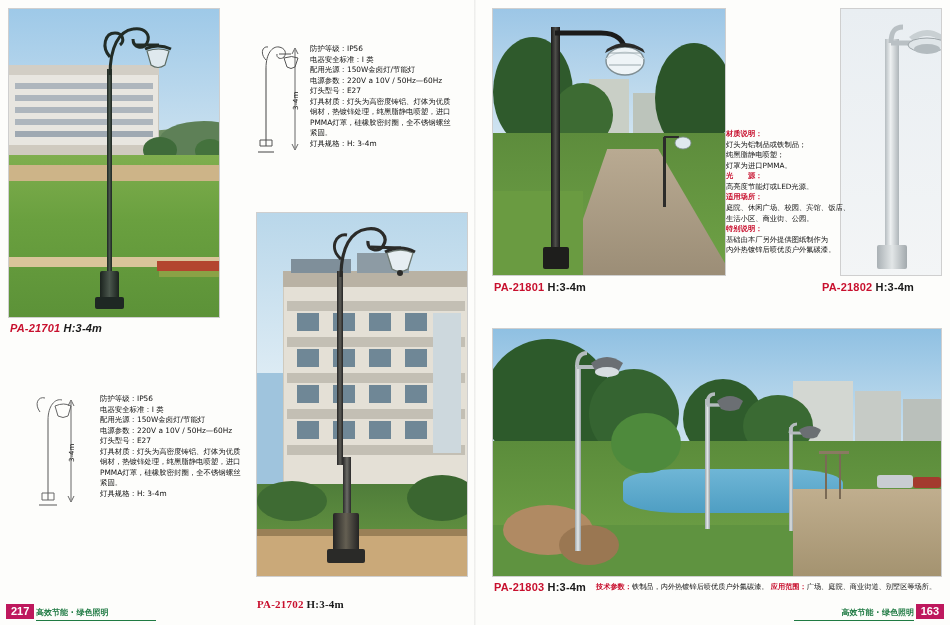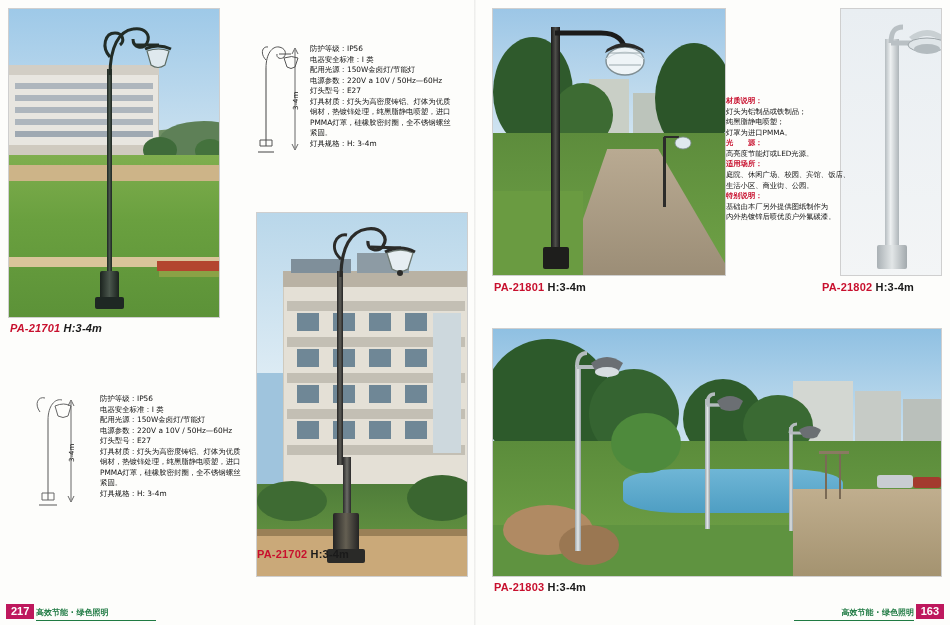--- a/index.html
+++ b/index.html
@@ -49,20 +49,21 @@
   }
   .spec div { white-space: nowrap; }
 
   .redspec {
     position: absolute;
     font-size: 7.3px;
     line-height: 1.45;
     font-family: "DejaVu Sans", sans-serif;
     color: #111;
     width: 168px;
+    margin-top: 33px;
   }
   .redspec .rh { color: #c8102e; font-weight: bold; }
 
   .bottomnote {
     position: absolute;
     font-size: 7.2px;
     color: #111;
     font-family: "DejaVu Sans", sans-serif;
     white-space: nowrap;
   }
@@ -261,21 +262,21 @@
     <div class="pole" style="left:70px; top:336px; width:38px; height:14px; background:#2a2a28; border-radius:2px;"></div>
     <svg class="lamphead" style="left:56px; top:4px;" width="110" height="80" viewBox="0 0 110 80">
       <path d="M28 60 C28 30 38 14 54 12 C68 10 76 20 70 29 C65 36 54 33 55 24" stroke="#2b2b29" stroke-width="3.2" fill="none"></path>
       <path d="M28 42 C16 32 22 16 34 18" stroke="#2b2b29" stroke-width="3" fill="none"></path>
       <path d="M58 30 L88 31" stroke="#2b2b29" stroke-width="3" fill="none"></path>
       <path d="M74 36 q14 -6 26 0 l-5 16 q-8 5 -16 0 z" fill="#e6eef2" stroke="#6e7a73" stroke-width="1.3"></path>
       <path d="M72 35 q15 -8 30 0" stroke="#2b2b29" stroke-width="3" fill="none"></path>
       <circle cx="87" cy="56" r="3" fill="#2b2b29"></circle>
     </svg>
   </div>
-  <div class="cap" style="left:257px; top:548px;">
+  <div class="cap" style="left:257px; top:598px;font-family:Liberation Serif, serif;">
     <span>PA-21702</span> <span class="h">H:3-4m</span>
   </div>
 
   <div class="photo" style="left:492px; top:8px; width:234px; height:268px;">
     <div class="sky" style="height:130px; background:linear-gradient(#9cc6e6,#d2e5f1);"></div>
 
     <div class="rect" style="left:96px; top:70px; width:40px; height:60px; background:#c9cfc6;"></div>
     <div class="rect" style="left:140px; top:84px; width:34px; height:46px; background:#bcc4bb;"></div>
 
     <div class="blob" style="left:0px; top:28px; width:80px; height:110px; background:#2f5a2c;"></div>
@@ -389,20 +390,24 @@
     <div class="blob" style="left:118px; top:84px; width:70px; height:60px; background:#4e8a3c;"></div>
 
     <div class="rect" style="left:332px; top:126px; width:2px; height:44px; background:#7a6a55;"></div>
     <div class="rect" style="left:346px; top:122px; width:2px; height:48px; background:#7a6a55;"></div>
     <div class="rect" style="left:326px; top:122px; width:30px; height:3px; background:#8a7a62;"></div>
   </div>
   <div class="cap" style="left:494px; top:581px;">
     <span>PA-21803</span> <span class="h">H:3-4m</span>
   </div>
 
+  <div class="bottomnote" style="left:596px; top:582px;">
+    <span class="rh">技术参数：</span><span>铁制品，内外热镀锌后喷优质户外氟碳漆。</span>
+    <span class="rh">应用范围：</span><span>广场、庭院、商业街道、别墅区等场所。</span>
+  </div>
 
   <div class="pagenum" style="left:6px;">217</div>
   <div class="footertext" style="left:36px;">高效节能 · 绿色照明</div>
   <div class="footerline" style="left:36px; bottom:4px; width:120px;"></div>
 
   <div class="pagenum" style="right:6px;">163</div>
   <div class="footertext" style="right:36px;">高效节能 · 绿色照明</div>
   <div class="footerline" style="right:36px; bottom:4px; width:120px;"></div>
 </div>
 

